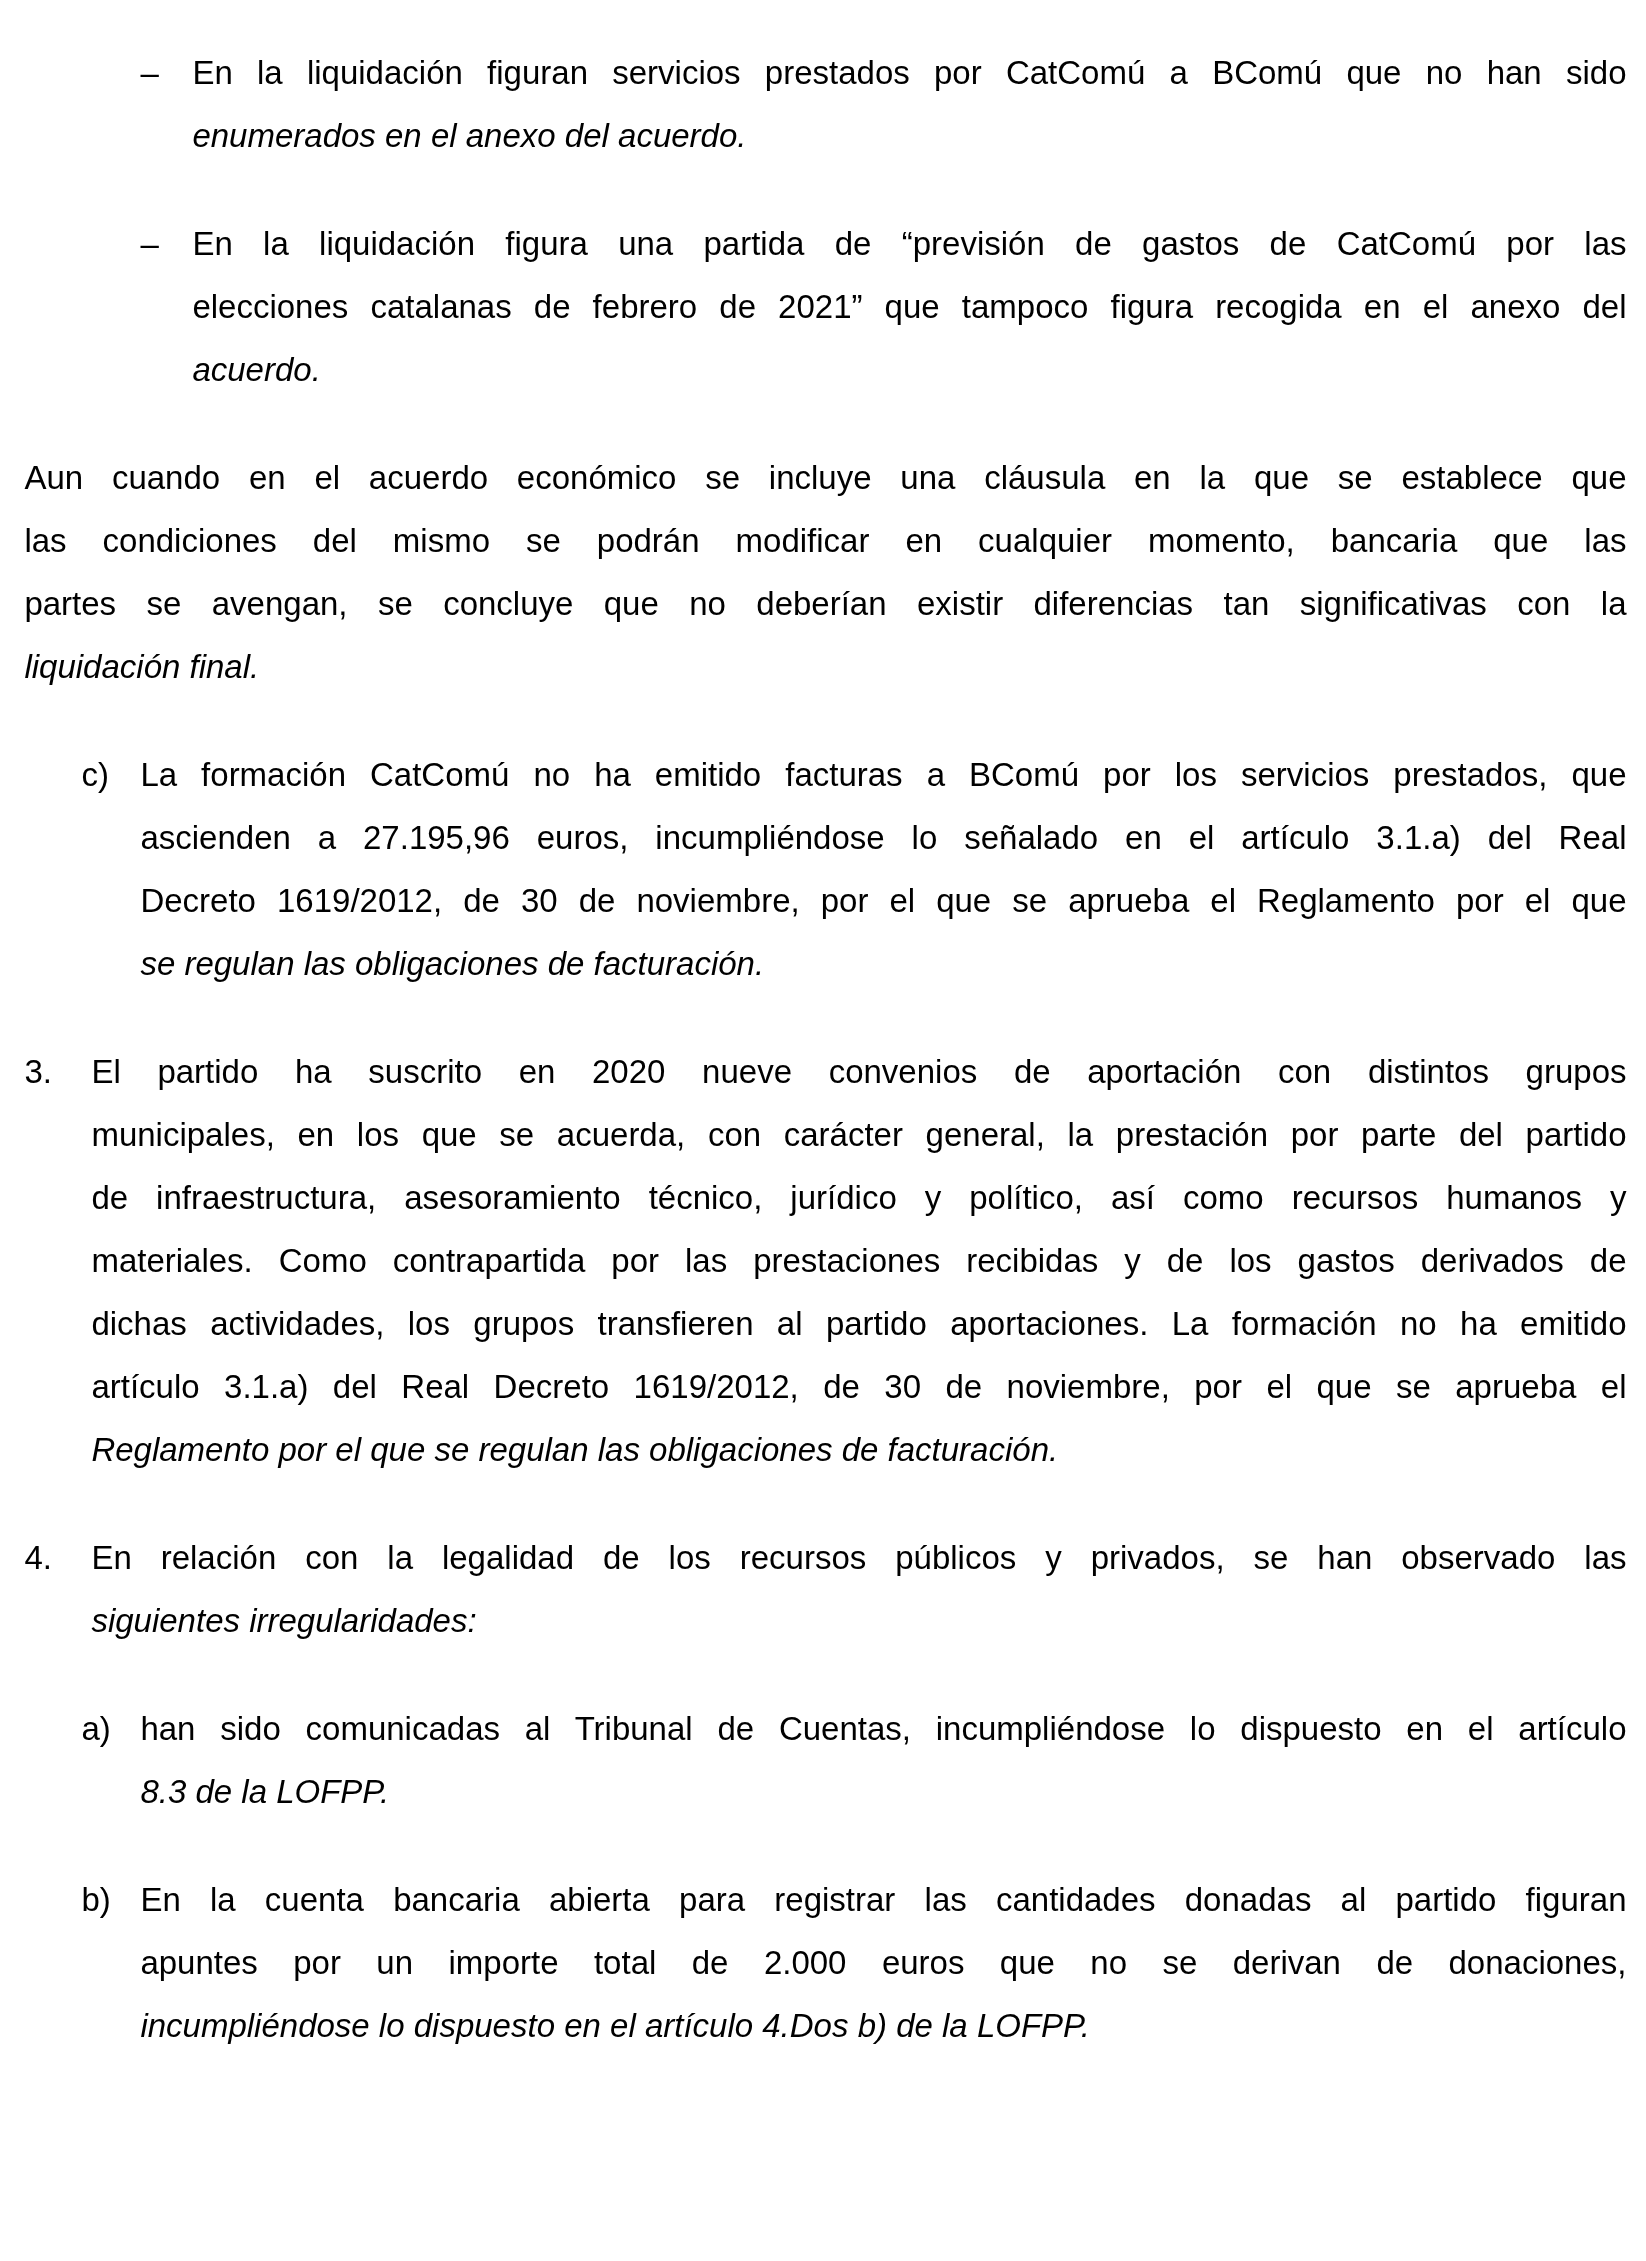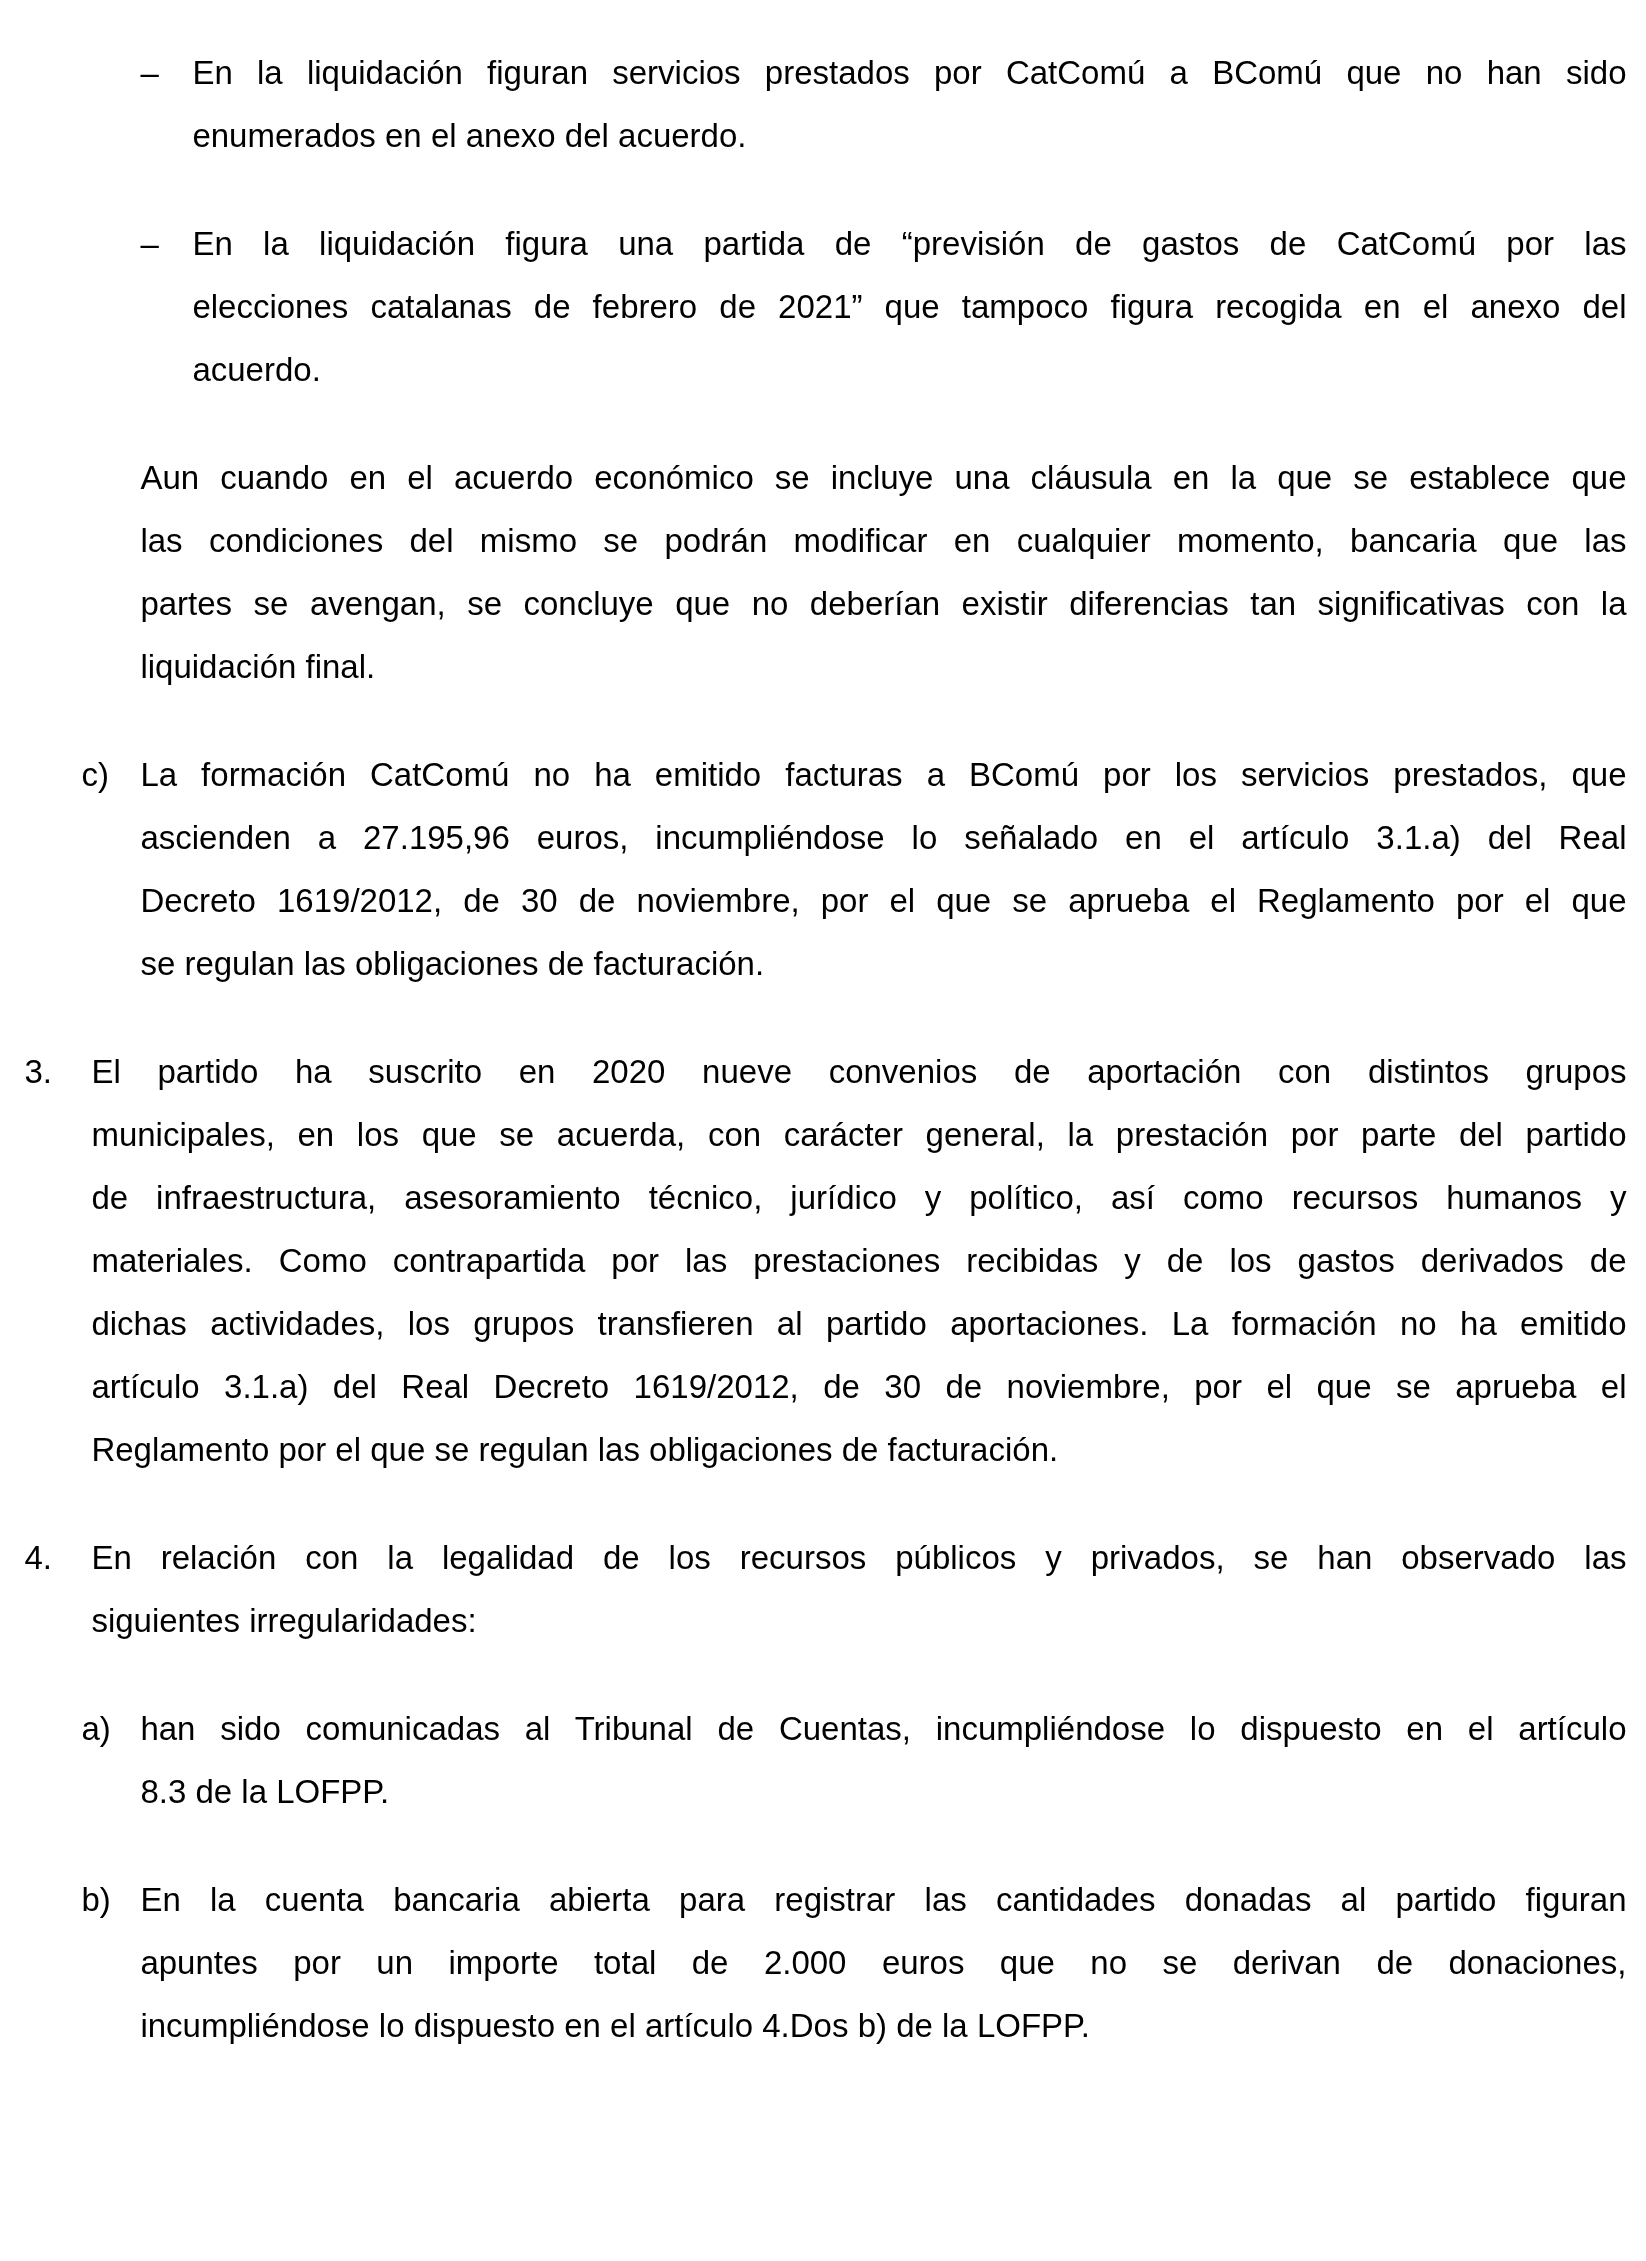--- a/index.html
+++ b/index.html
@@ -29,32 +29,33 @@
 
   .indent-number { margin-left: 0; }
   .indent-number > .marker { flex: 0 0 67px; }
 
   .indent-letter { margin-left: 57px; }
   .indent-letter > .marker { flex: 0 0 59px; }
 
   .indent-dash { margin-left: 116px; }
   .indent-dash > .marker { flex: 0 0 52px; }
 
-  .indent-plain { margin-left: 116px; }
+  .indent-plain { }
 
   .marker { white-space: nowrap; }
   .body { flex: 1 1 auto; min-width: 0; }
 
   .line {
     text-align: justify;
     text-align-last: justify;
     white-space: normal;
   }
   .line.last {
     text-align-last: left;
+    font-style: italic;
   }
   .line b { font-weight: normal; }
 </style>
 </head>
 <body>
 
 <div class="doc" id="doc" style="background: rgb(255, 255, 255); color: rgb(0, 0, 0);">
     <div class="para indent-dash first">
       <div class="marker">–</div>
       <div class="body">

